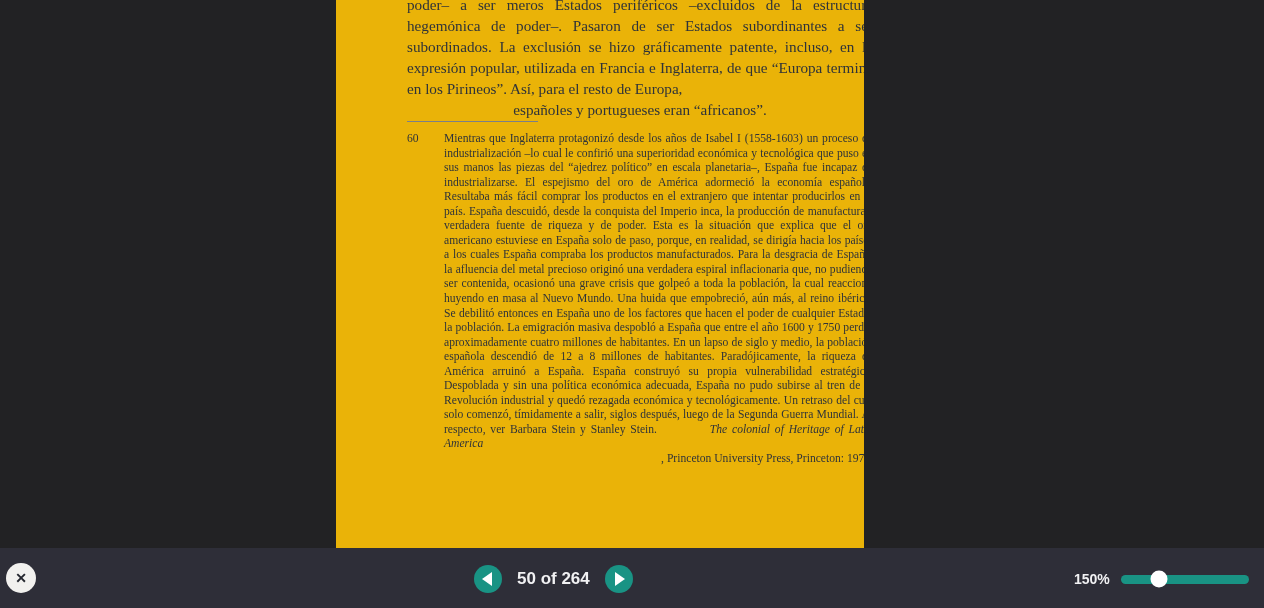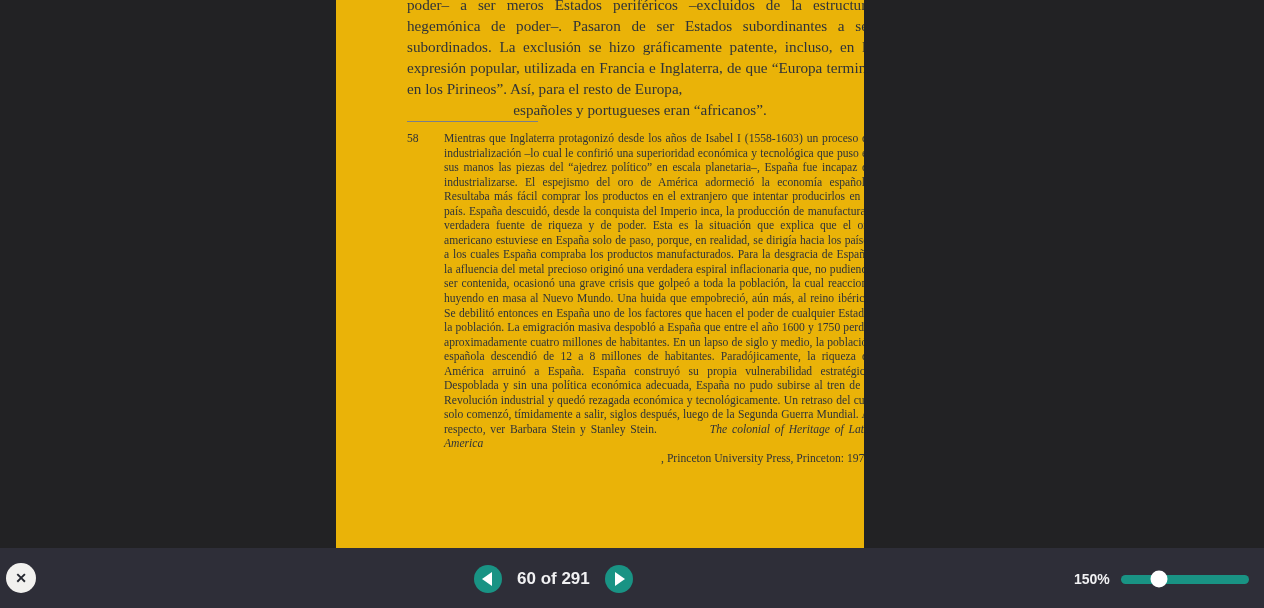--- a/index.html
+++ b/index.html
@@ -240,38 +240,38 @@
   <div class="page-inner">
 
     <div id="body-paragraph">
       <span>poder– a ser meros Estados periféricos –excluidos de la estructura hegemónica de poder–. Pasaron de ser Estados subordinantes a ser subordinados. La exclusión se hizo gráficamente patente, incluso, en la expresión popular, utilizada en Francia e Inglaterra, de que “Europa termina en los Pirineos”. Así, para el resto de Europa,</span>
       <span class="last-line">españoles y portugueses eran “africanos”.</span>
     </div>
 
     <div id="footnote-rule"></div>
 
     <div id="footnote-block">
-      <div id="footnote-number">58</div>
+      <div id="footnote-number">60</div>
       <div id="footnote-text"><span>Mientras que Inglaterra protagonizó desde los años de Isabel I (1558-1603) un proceso de industrialización –lo cual le confirió una superioridad económica y tecnológica que puso en sus manos las piezas del “ajedrez político” en escala planetaria–, España fue incapaz de industrializarse. El espejismo del oro de América adormeció la economía española. Resultaba más fácil comprar los productos en el extranjero que intentar producirlos en el país. España descuidó, desde la conquista del Imperio inca, la producción de manufacturas, verdadera fuente de riqueza y de poder. Esta es la situación que explica que el oro americano estuviese  en España solo de paso, porque, en realidad, se dirigía hacia los  países a los cuales España compraba los productos manufacturados. Para la desgracia de España, la afluencia del metal precioso originó una verdadera espiral inflacionaria que, no pudiendo ser contenida, ocasionó una grave crisis que golpeó a toda la población, la cual reaccionó huyendo en masa al Nuevo Mundo. Una huida que empobreció, aún más, al reino ibérico. Se debilitó entonces en España uno de los factores que hacen el poder de cualquier Estado: la población. La emigración masiva despobló a España que entre el año 1600 y 1750 perdió aproximadamente cuatro millones de habitantes. En un lapso de siglo y medio, la población española descendió de 12 a 8 millones de habitantes. Paradójicamente, la riqueza de América arruinó a España. España construyó su propia vulnerabilidad estratégica. Despoblada y sin una política económica adecuada, España no pudo subirse al tren de la Revolución industrial y quedó rezagada económica y tecnológicamente. Un retraso del cual solo comenzó, tímidamente a salir, siglos después, luego de la Segunda Guerra Mundial. Al respecto, ver Barbara Stein y Stanley Stein. </span><span class="cite-title">The colonial of Heritage of  Latin America</span><span class="tail">, Princeton University Press, Princeton: 1970.</span></div>
     </div>
 
   </div>
 </div>
 
 <div id="bottom-toolbar"></div>
 
 <button id="close-button">
   <span class="x-glyph">✕</span>
 </button>
 
 <div id="pager">
   <button class="nav-button">
     <span class="tri-left"></span>
   </button>
-  <span id="page-indicator">60 of 291</span>
+  <span id="page-indicator">50 of 264</span>
   <button class="nav-button">
     <span class="tri-right"></span>
   </button>
 </div>
 
 <div id="zoom-control">
   <span id="zoom-level">150%</span>
   <div id="zoom-slider">
     <div id="zoom-slider-thumb" style="left: 30%;"></div>
   </div>

